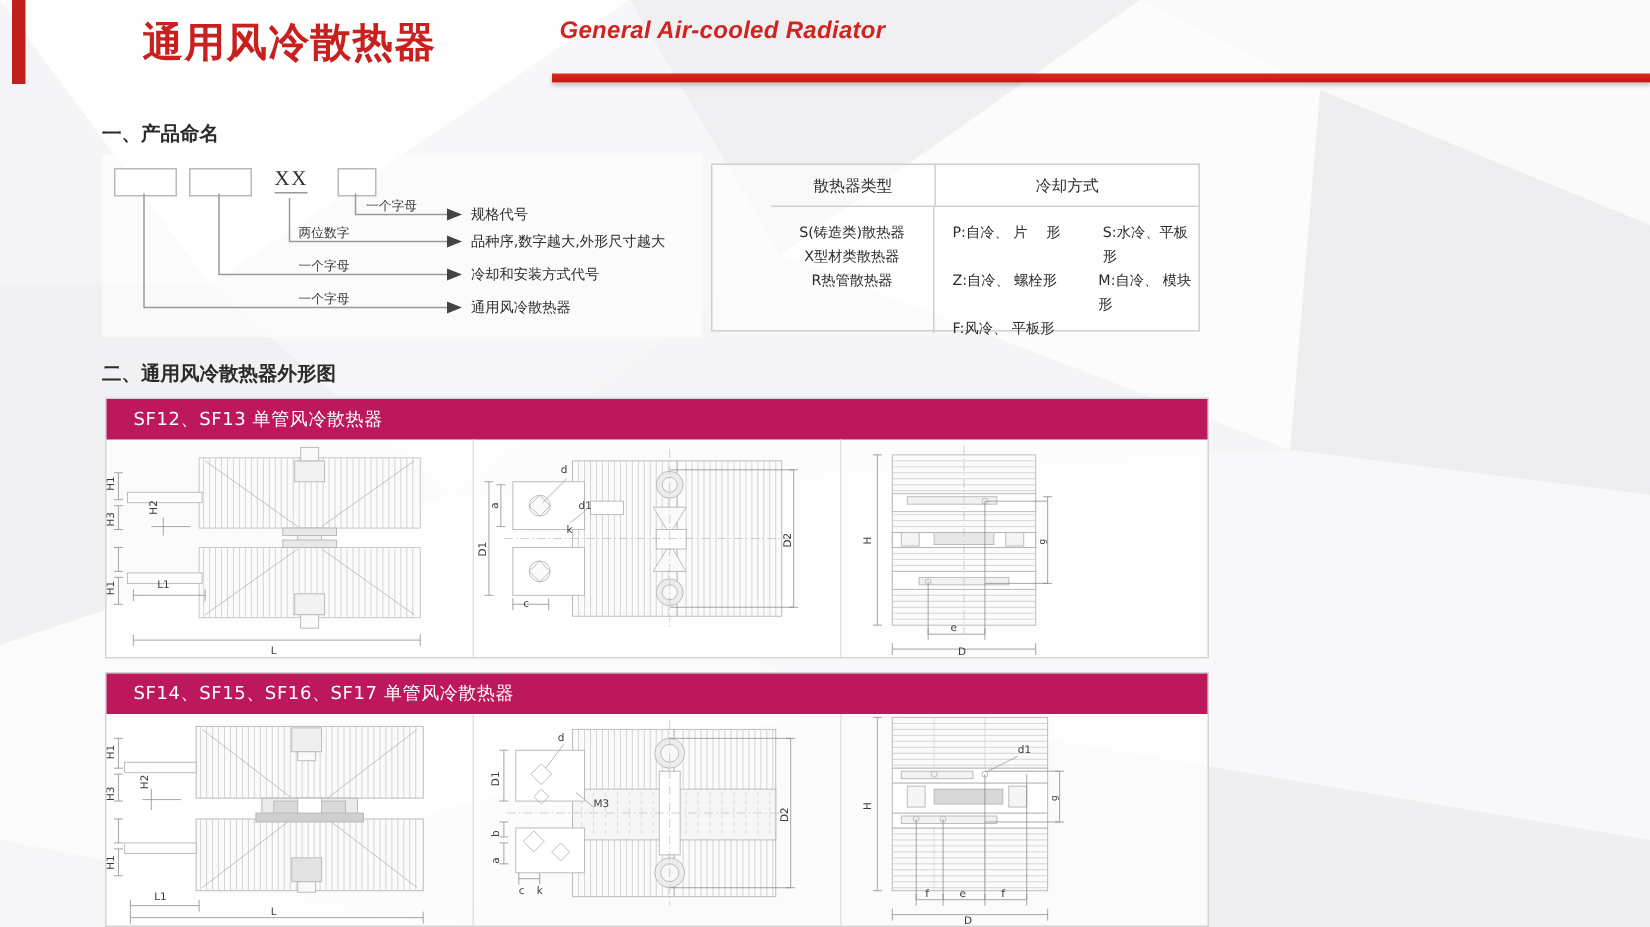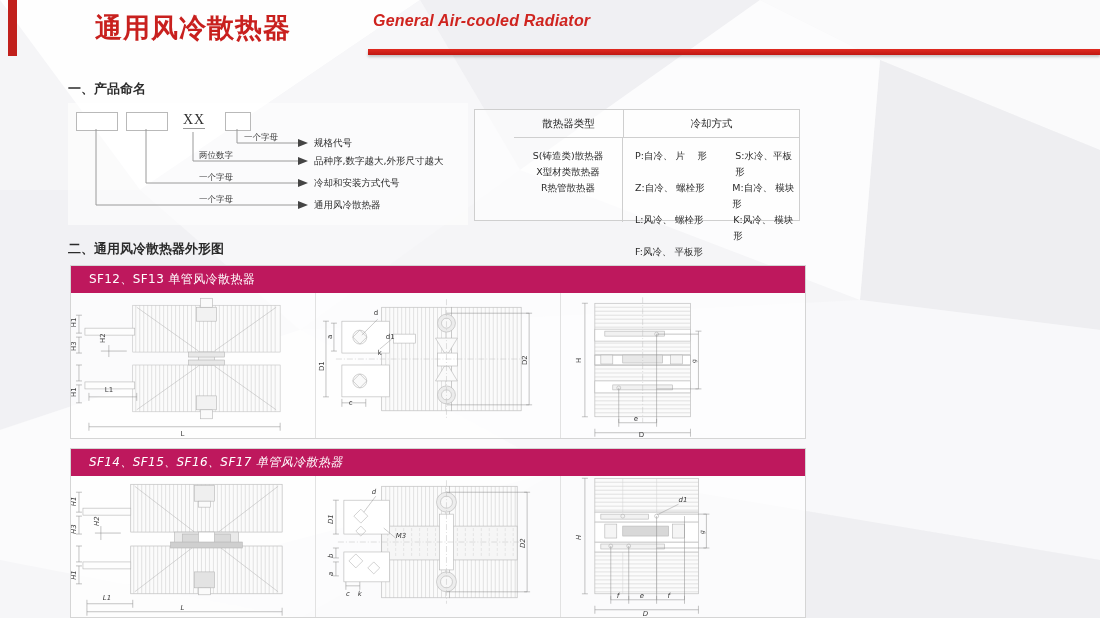--- a/index.html
+++ b/index.html
@@ -153,24 +153,20 @@
     <div class="td c2">
       <div class="row">
         <span>P:自冷、 片　 形</span>
         <span>S:水冷、平板形</span>
       </div>
       <div class="row">
         <span>Z:自冷、 螺栓形</span>
         <span>M:自冷、 模块形</span>
       </div>
       <div class="row">
-        <span>L:风冷、 螺栓形</span>
-        <span>K:风冷、 模块形</span>
-      </div>
-      <div class="row">
         <span>F:风冷、 平板形</span>
         <span></span>
       </div>
     </div>
   </div>
 </div>
 
 <div class="sec-heading" style="left:68px;top:240px;">二、通用风冷散热器外形图</div>
 
 <div class="panel" style="top:265px;">
@@ -318,21 +314,21 @@
         <text class="dimlbl" x="20" y="70" transform="rotate(-90 20 70)">H</text>
         <text class="dimlbl-sm" x="136" y="70" transform="rotate(-90 136 70)">g</text>
         <text class="dimlbl" x="73" y="128">e</text>
         <text class="dimlbl" x="78" y="144">D</text>
       </svg>
     </div>
 
   </div>
 </div>
 
-<div class="panel" style="top:448px;font-style:italic;">
+<div class="panel" style="top:448px;">
   <div class="panel-head">
     <span>SF14、SF15、SF16、SF17  单管风冷散热器</span>
   </div>
   <div class="panel-body" style="height:141px;">
 
     <div class="dcell">
       <svg viewBox="0 0 245 141">
         <g stroke="#b5b5b5" stroke-width=".6" fill="none">
           <rect x="60" y="8" width="152" height="48" fill="#fbfbfb"></rect>
           <rect x="60" y="70" width="152" height="48" fill="#fbfbfb"></rect>

